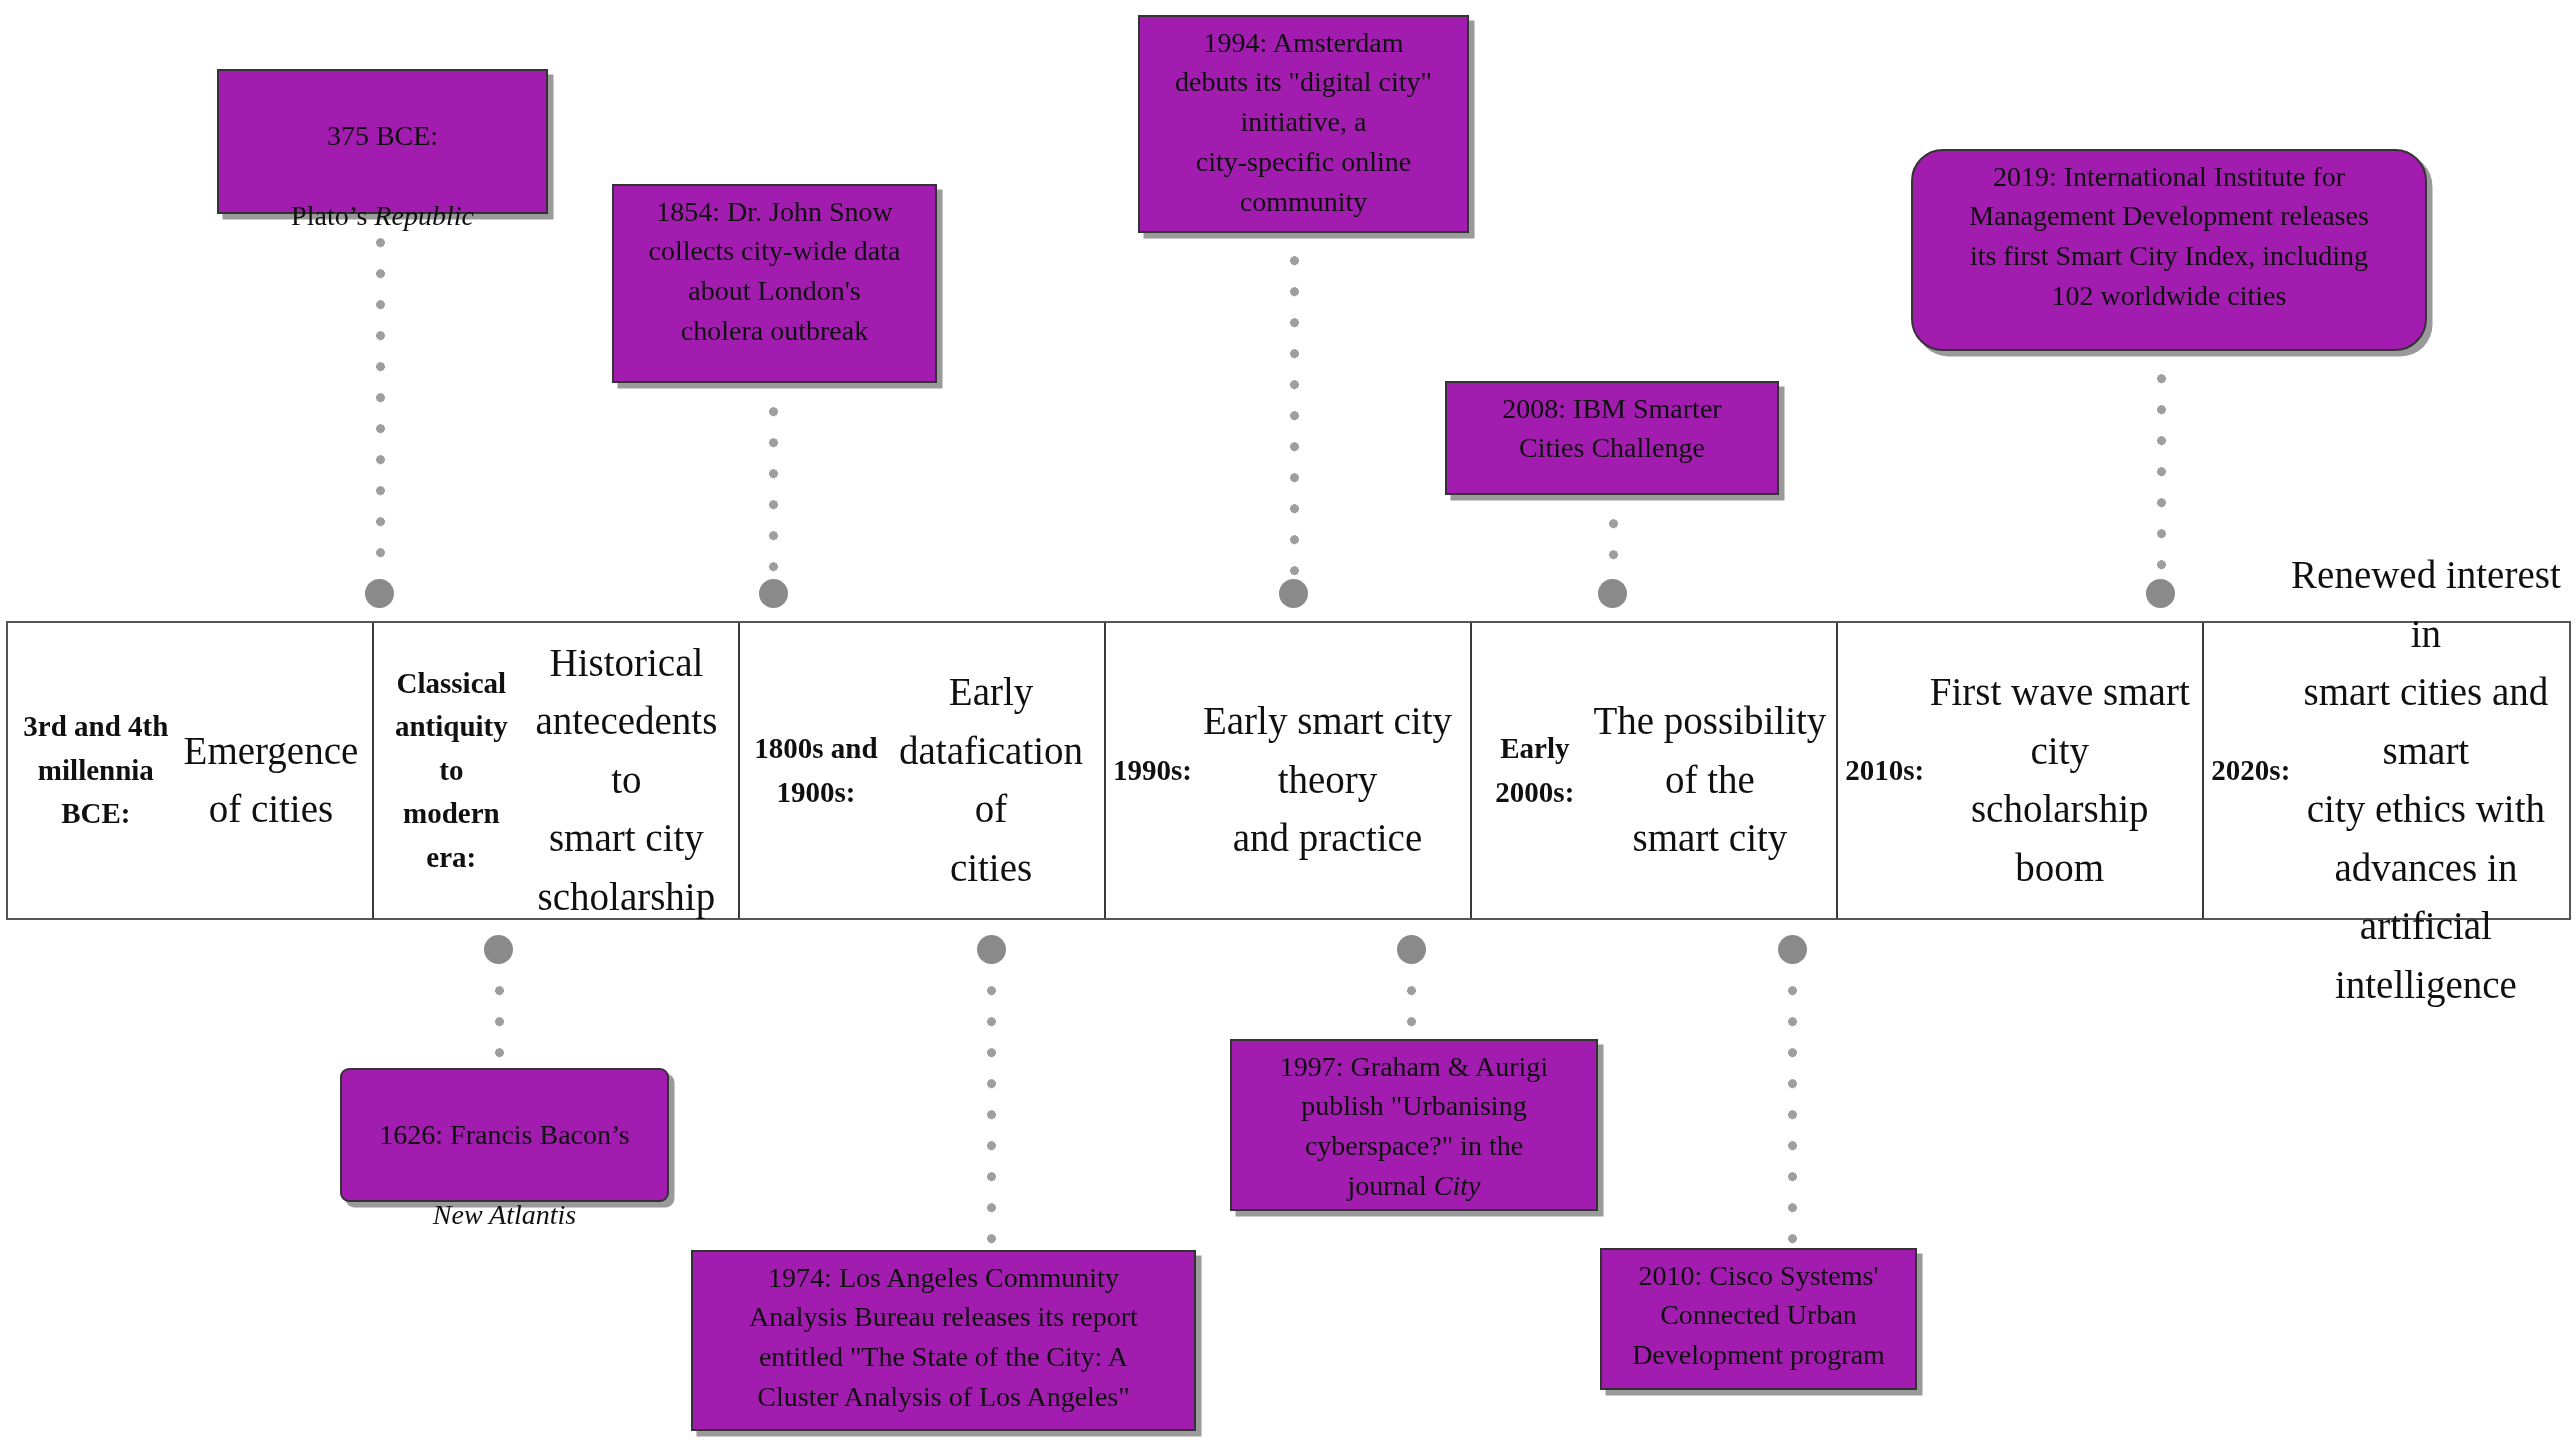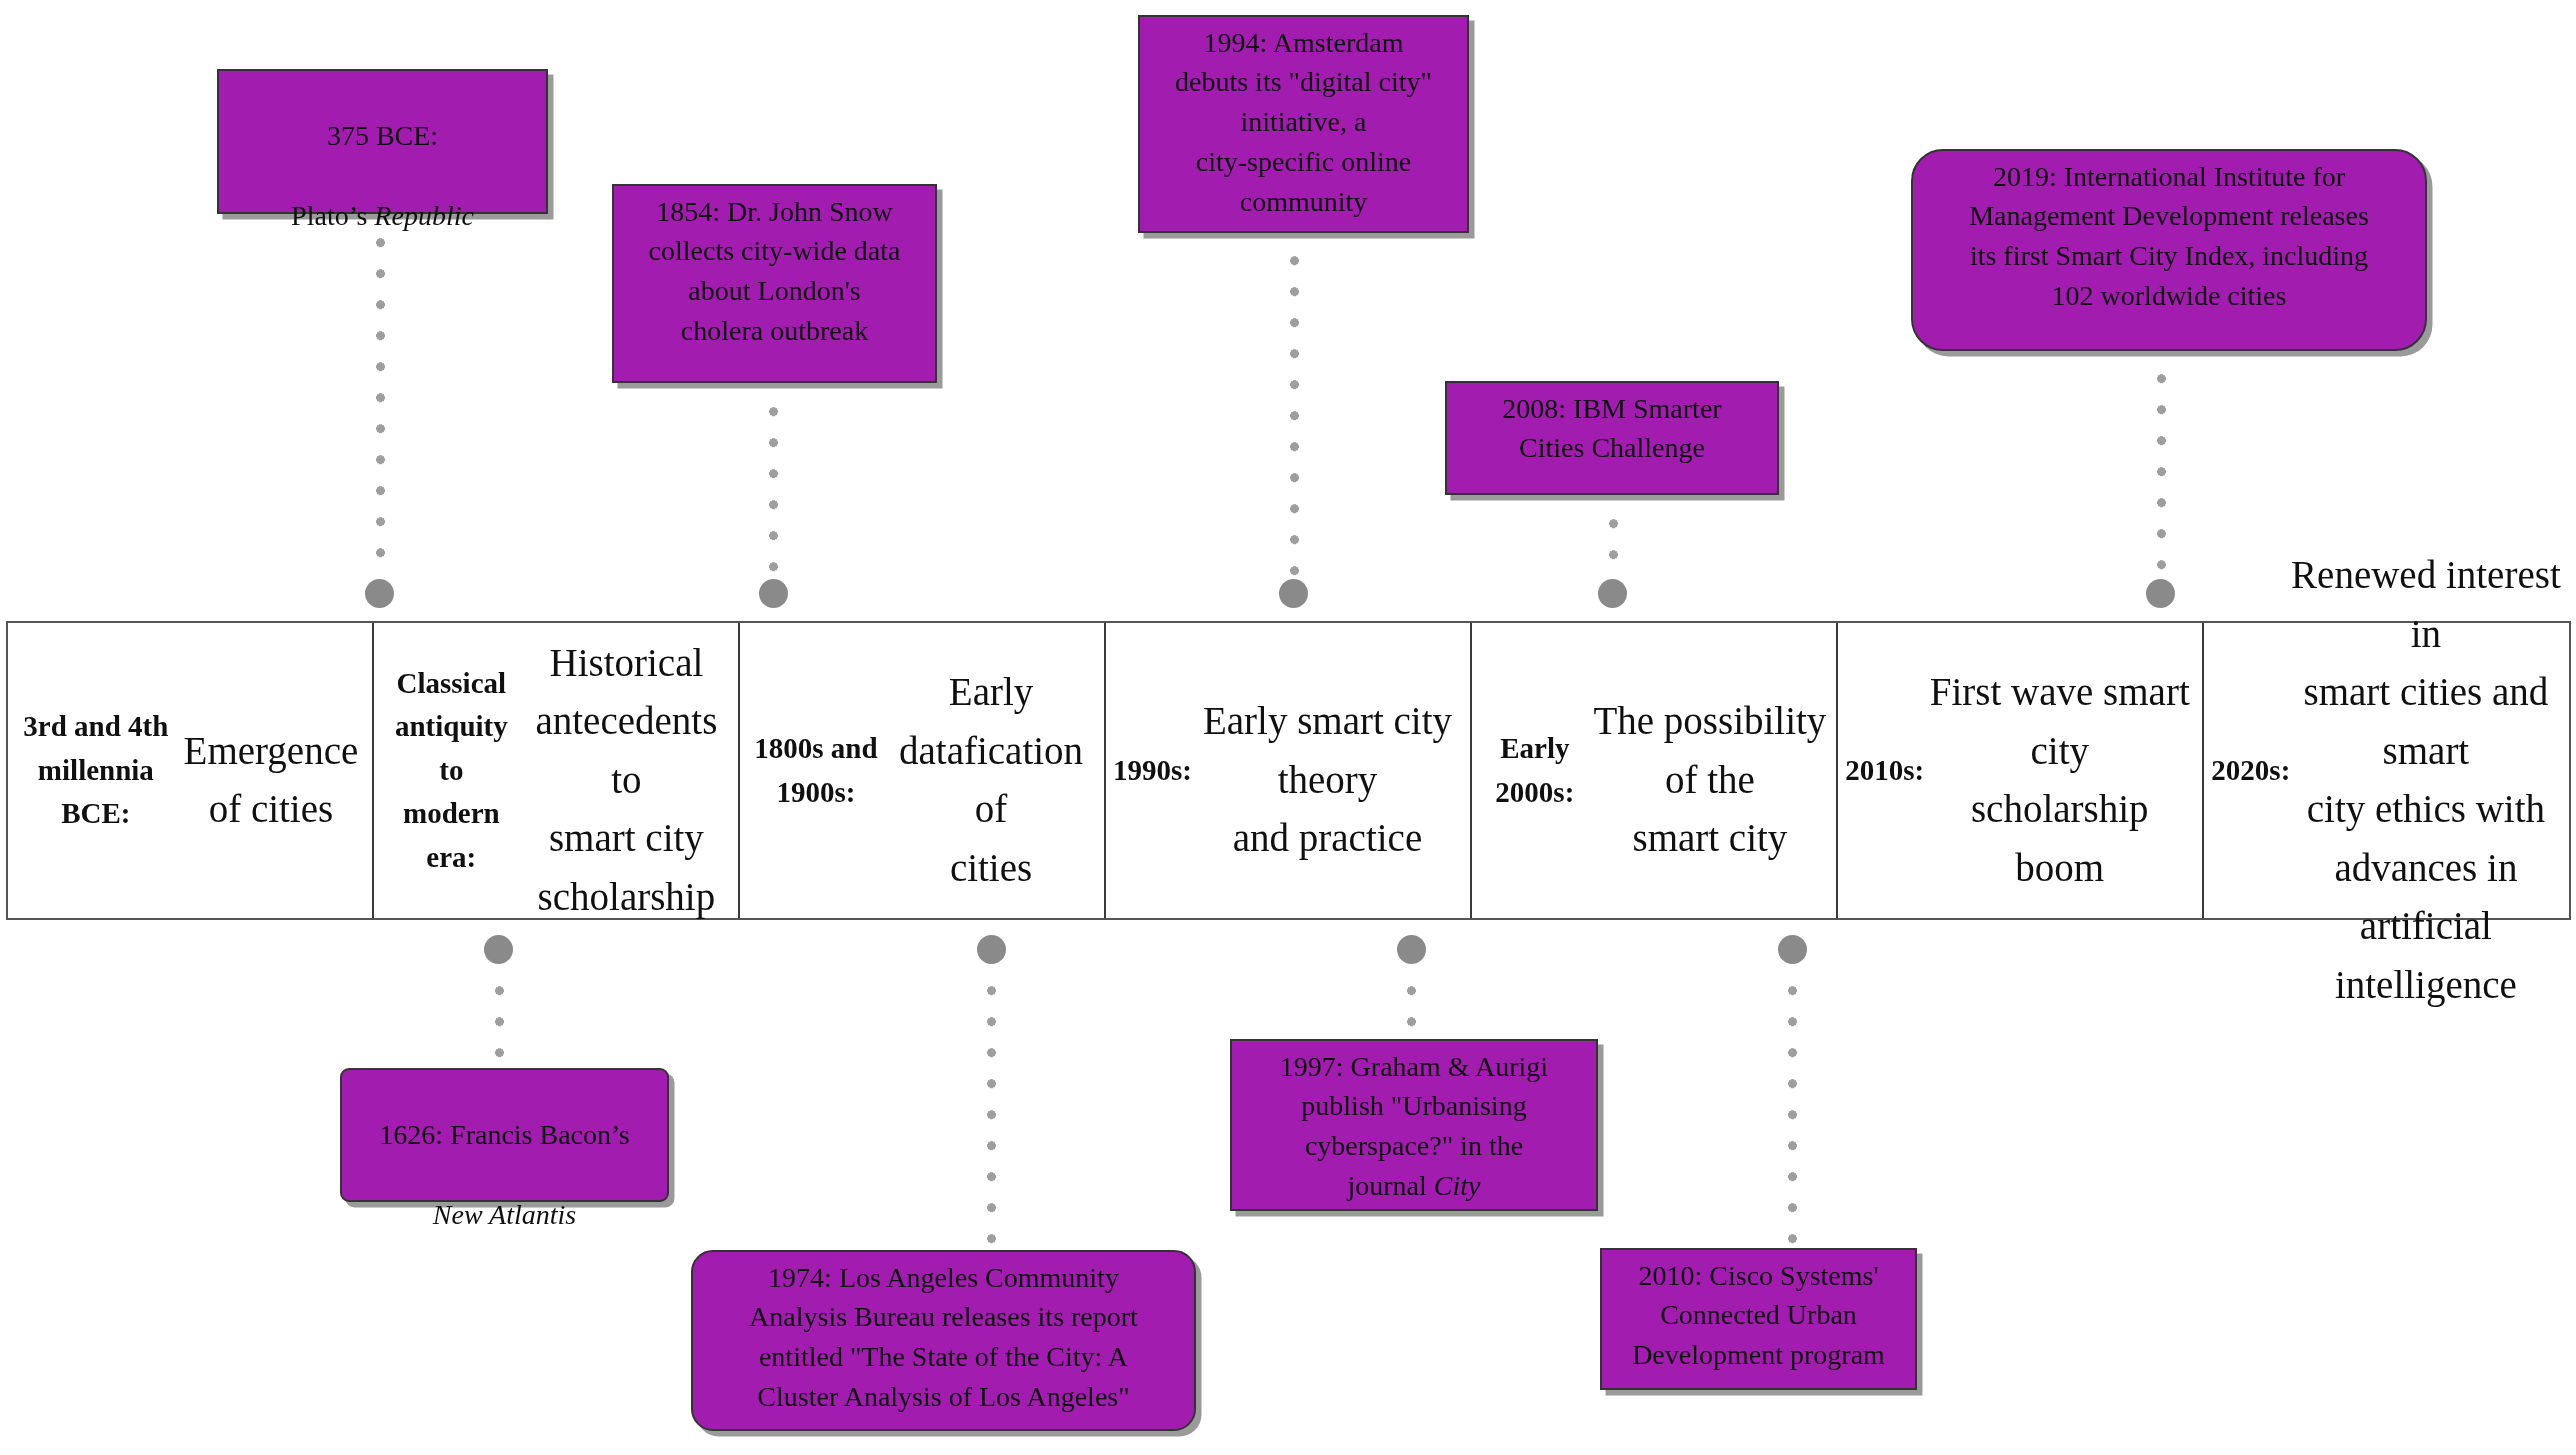--- a/index.html
+++ b/index.html
@@ -151,21 +151,21 @@
 102 worldwide cities</div>
   </div>
 
   <div class="event-box" style="left:340px; top:1068px; width:329px; height:134px;border-radius:9px;">
     <div class="event-text">
       <div>1626: Francis Bacon’s</div>
       <div><i>New Atlantis</i></div>
     </div>
   </div>
 
-  <div class="event-box" style="left:691px; top:1250px; width:505px; height:181px;border-radius:22px;">
+  <div class="event-box" style="left:691px; top:1250px; width:505px; height:181px;">
     <div class="event-text">1974: Los Angeles Community
 Analysis Bureau releases its report
 entitled "The State of the City: A
 Cluster Analysis of Los Angeles"</div>
   </div>
 
   <div class="event-box" style="left:1230px; top:1039px; width:368px; height:172px;">
     <div class="event-text"><span>1997: Graham &amp; Aurigi
 publish "Urbanising
 cyberspace?" in the

